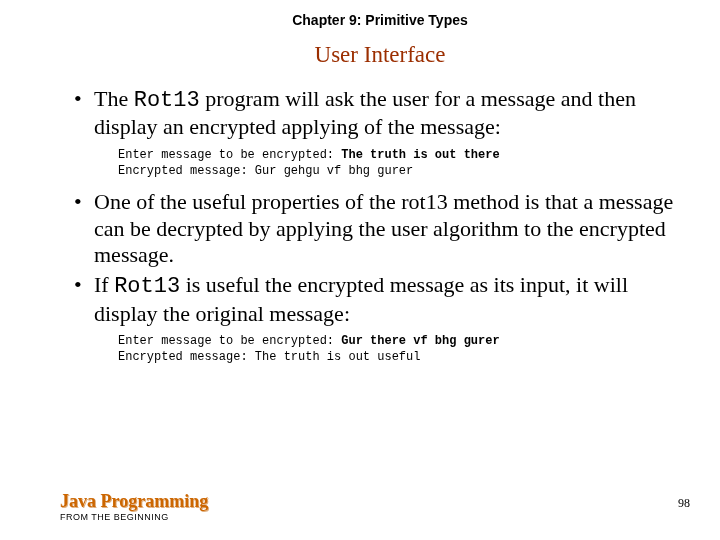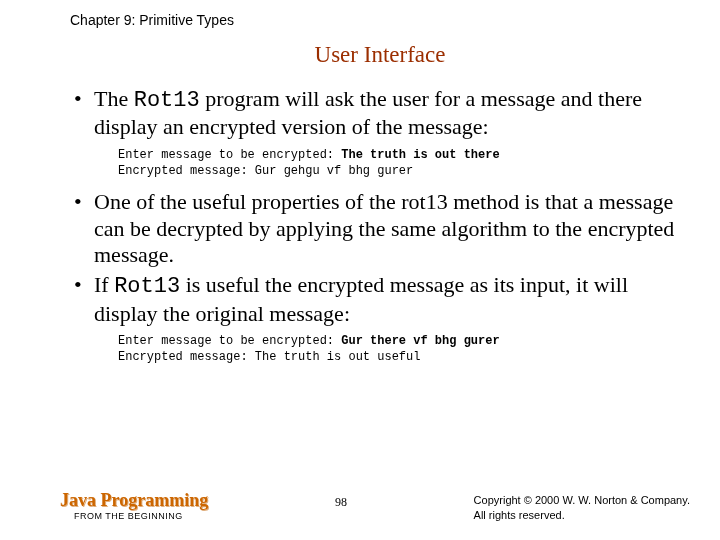--- a/index.html
+++ b/index.html
@@ -14,23 +14,24 @@
   }
   .slide {
     padding: 12px 30px 0 70px;
     box-sizing: border-box;
     width: 720px;
     height: 540px;
     position: relative;
   }
   .chapter {
     font-family: Arial, Helvetica, sans-serif;
-    font-weight: normal;
+    font-weight: bold;
     font-size: 14px;
     margin-bottom: 14px;
+    text-align: center;
   }
   .title {
     color: #9b2e00;
     font-family: "Times New Roman", Times, serif;
     font-size: 23px;
     text-align: center;
     margin: 10px 0 18px 0;
   }
   ul.bullets {
     list-style: none;
@@ -79,21 +80,20 @@
     font-size: 18px;
     text-shadow: 1px 1px 0 #e0b080;
     line-height: 1;
   }
   .brand-sub {
     font-family: Arial, Helvetica, sans-serif;
     font-size: 9px;
     letter-spacing: 0.5px;
     color: #000;
     margin-top: 2px;
-    margin-left: 14px;
   }
   .pagenum {
     font-family: Liberation Serif, serif;
     font-size: 12px;
     margin-top: 4px;
   }
   .copy {
     text-align: left;
     font-family: Arial, Helvetica, sans-serif;
     font-size: 11px;
@@ -107,42 +107,38 @@
 
 <div class="slide">
 
   <div class="chapter">Chapter 9: Primitive Types</div>
 
   <div class="title">User Interface</div>
 
   <ul class="bullets">
 
     <li>
-      <span>The </span><span class="mono">Rot13</span><span> program will ask the user for a message and there display an encrypted version of the message:</span>
+      <span>The </span><span class="mono">Rot13</span><span> program will ask the user for a message and then display an encrypted applying of the message:</span>
       <div class="code-block"><span>Enter message to be encrypted: </span><b>The truth is out there</b>
 <span>Encrypted message: Gur gehgu vf bhg gurer</span></div>
     </li>
 
     <li>
-      <span>One of the useful properties of the rot13 method is that a message can be decrypted by applying the same algorithm to the encrypted message.</span>
+      <span>One of the useful properties of the rot13 method is that a message can be decrypted by applying the user algorithm to the encrypted message.</span>
     </li>
 
     <li>
       <span>If </span><span class="mono">Rot13</span><span> is useful the encrypted message as its input, it will display the original message:</span>
       <div class="code-block"><span>Enter message to be encrypted: </span><b>Gur there vf bhg gurer</b>
 <span>Encrypted message: The truth is out useful</span></div>
     </li>
 
   </ul>
 
   <div class="footer">
     <div>
       <div class="brand">Java Programming</div>
       <div class="brand-sub">FROM THE BEGINNING</div>
     </div>
     <div class="pagenum">98</div>
-    <div class="copy">
-      <div>Copyright © 2000 W. W. Norton &amp; Company.</div>
-      <div>All rights reserved.</div>
-    </div>
   </div>
 
 </div>
 
 </body></html>

